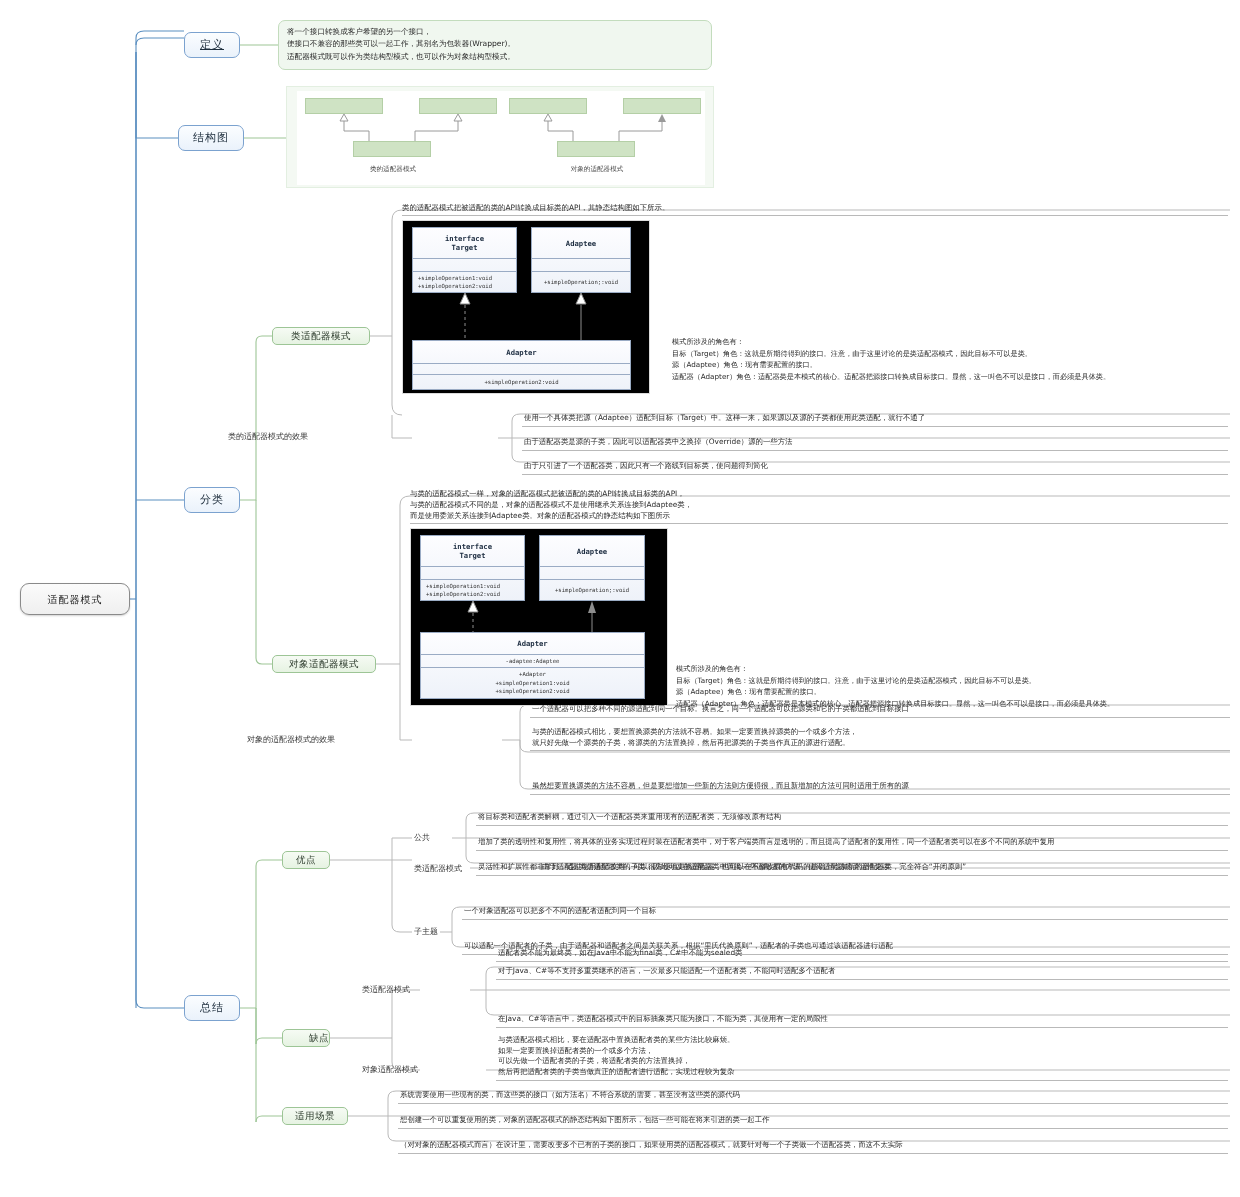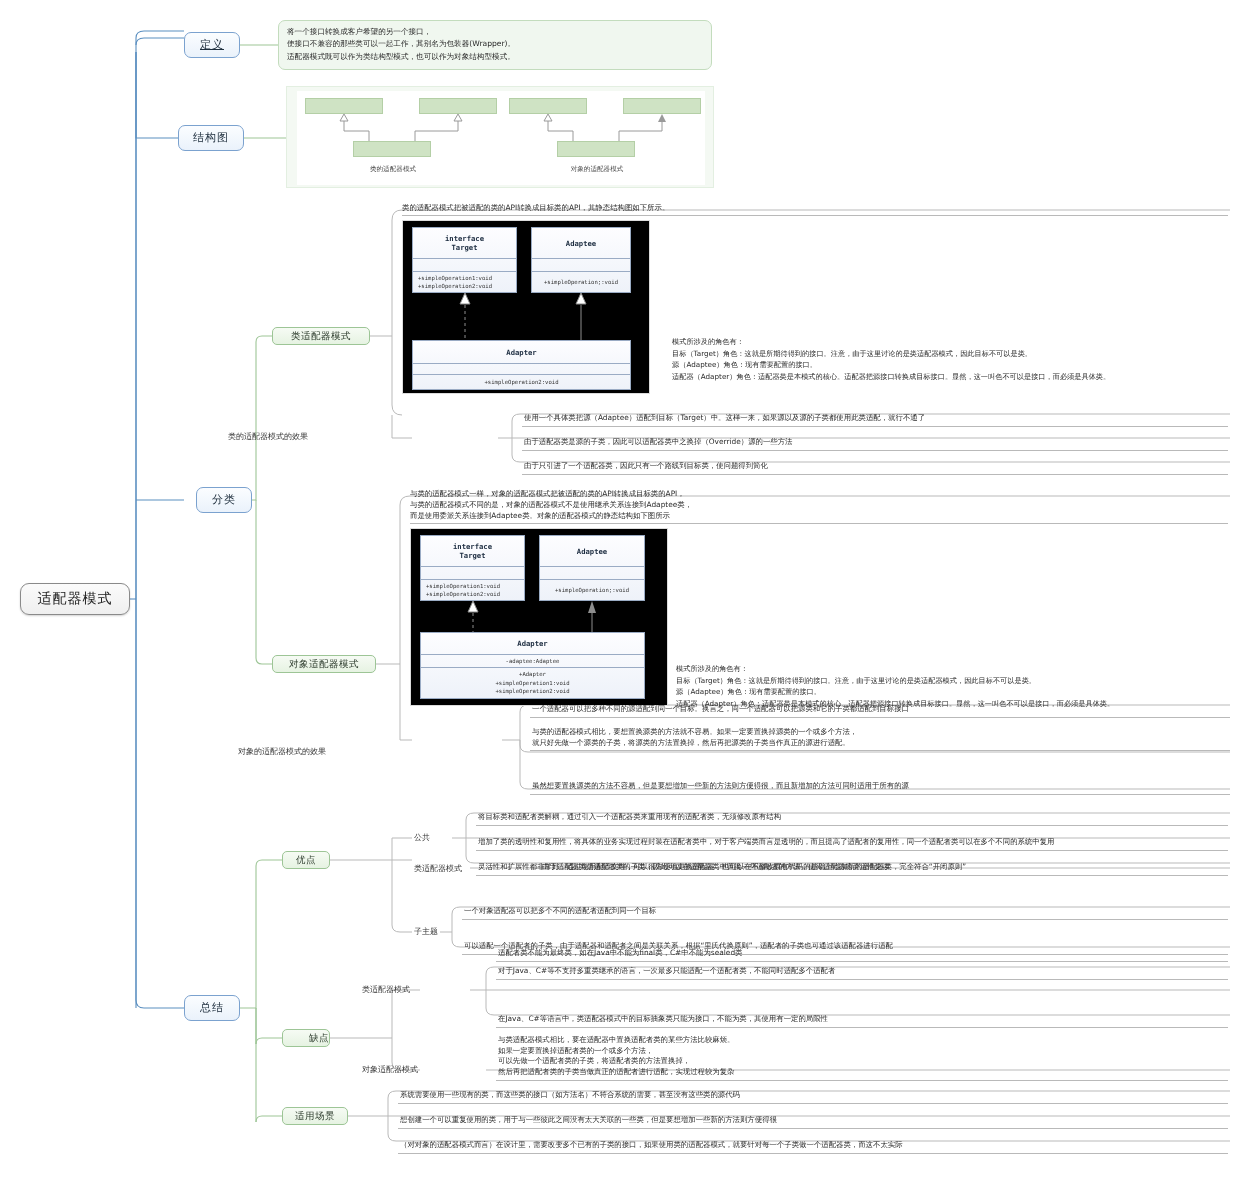--- a/index.html
+++ b/index.html
@@ -23,21 +23,21 @@
     position:absolute;
     box-sizing:border-box;
     display:flex;align-items:center;justify-content:center;
     white-space:nowrap;
     line-height:1.1;
   }
   .root{
     background:linear-gradient(180deg,#fbfbfb 0%,#efefef 100%);
     border:1px solid #8a8a8a;
     border-radius:9px;
-    font-size:14px;
+    font-size:10px;
     color:#222;
     letter-spacing:1px;
     box-shadow:0 1px 2px rgba(0,0,0,.18);
   }
   .lvl1{
     background:linear-gradient(180deg,#fbfdff 0%,#eaf2fb 100%);
     border:1px solid #7ba2cf;
     border-radius:7px;
     font-size:11px;
     color:#20303f;
@@ -242,21 +242,21 @@
   <div class="node root" style="left:20px;top:583px;width:110px;height:32px;">
     <span>适配器模式</span>
   </div>
 
   <div class="node lvl1" style="left:184px;top:32px;width:56px;height:26px;text-decoration:underline;">
     <span>定义</span>
   </div>
   <div class="node lvl1" style="left:178px;top:125px;width:66px;height:26px;">
     <span>结构图</span>
   </div>
-  <div class="node lvl1" style="left:196px;top:487px;width:56px;height:26px;">
+  <div class="node lvl1" style="left:184px;top:487px;width:56px;height:26px;">
     <span>分类</span>
   </div>
   <div class="node lvl1" style="left:184px;top:995px;width:56px;height:26px;">
     <span>总结</span>
   </div>
 
   <div class="callout" style="left:278px;top:20px;width:434px;height:50px;">将一个接口转换成客户希望的另一个接口，
 使接口不兼容的那些类可以一起工作，其别名为包装器(Wrapper)。
 适配器模式既可以作为类结构型模式，也可以作为对象结构型模式。</div>
 
@@ -382,21 +382,21 @@
         <path d="M181 72 L177 84 L185 84 Z"></path>
       </g>
     </svg>
   </div>
 
   <div class="roles" style="left:676px;top:663px;width:562px;">模式所涉及的角色有：
 目标（Target）角色：这就是所期待得到的接口。注意，由于这里讨论的是类适配器模式，因此目标不可以是类。
 源（Adaptee）角色：现有需要配置的接口。
 适配器（Adapter）角色：适配器类是本模式的核心。适配器把源接口转换成目标接口。显然，这一叫色不可以是接口，而必须是具体类。</div>
 
-  <div class="node lvl3" style="left:238px;top:733px;width:112px;height:14px;margin-top:12px;">
+  <div class="node lvl3" style="left:247px;top:733px;width:112px;height:14px;">
     <span>对象的适配器模式的效果</span>
   </div>
   <div class="leaf" style="left:530px;top:703px;width:700px;">一个适配器可以把多种不同的源适配到同一个目标。换言之，同一个适配器可以把源类和它的子类都适配到目标接口</div>
   <div class="leaf" style="left:530px;top:726px;width:700px;">与类的适配器模式相比，要想置换源类的方法就不容易。如果一定要置换掉源类的一个或多个方法，
 就只好先做一个源类的子类，将源类的方法置换掉，然后再把源类的子类当作真正的源进行适配。</div>
   <div class="leaf" style="left:530px;top:780px;width:700px;">虽然想要置换源类的方法不容易，但是要想增加一些新的方法则方便得很，而且新增加的方法可同时适用于所有的源</div>
 
   <div class="node lvl2" style="left:282px;top:851px;width:48px;height:18px;">
     <span>优点</span>
   </div>
@@ -435,16 +435,16 @@
   </div>
   <div class="leaf" style="left:496px;top:1034px;width:732px;">与类适配器模式相比，要在适配器中置换适配者类的某些方法比较麻烦。
 如果一定要置换掉适配者类的一个或多个方法，
 可以先做一个适配者类的子类，将适配者类的方法置换掉，
 然后再把适配者类的子类当做真正的适配者进行适配，实现过程较为复杂</div>
 
   <div class="node lvl2" style="left:282px;top:1107px;width:66px;height:18px;">
     <span>适用场景</span>
   </div>
   <div class="leaf" style="left:398px;top:1089px;width:830px;">系统需要使用一些现有的类，而这些类的接口（如方法名）不符合系统的需要，甚至没有这些类的源代码</div>
-  <div class="leaf" style="left:398px;top:1114px;width:830px;">想创建一个可以重复使用的类，用于与一些彼此之间没有太大关联的一些类，但是要想增加一些新的方法则方便得很</div>
+  <div class="leaf" style="left:398px;top:1114px;width:830px;">想创建一个可以重复使用的类，对象的适配器模式的静态结构如下图所示，包括一些可能在将来引进的类一起工作</div>
   <div class="leaf" style="left:398px;top:1139px;width:830px;">（对对象的适配器模式而言）在设计里，需要改变多个已有的子类的接口，如果使用类的适配器模式，就要针对每一个子类做一个适配器类，而这不太实际</div>
 
 </div>
 
 </body></html>

